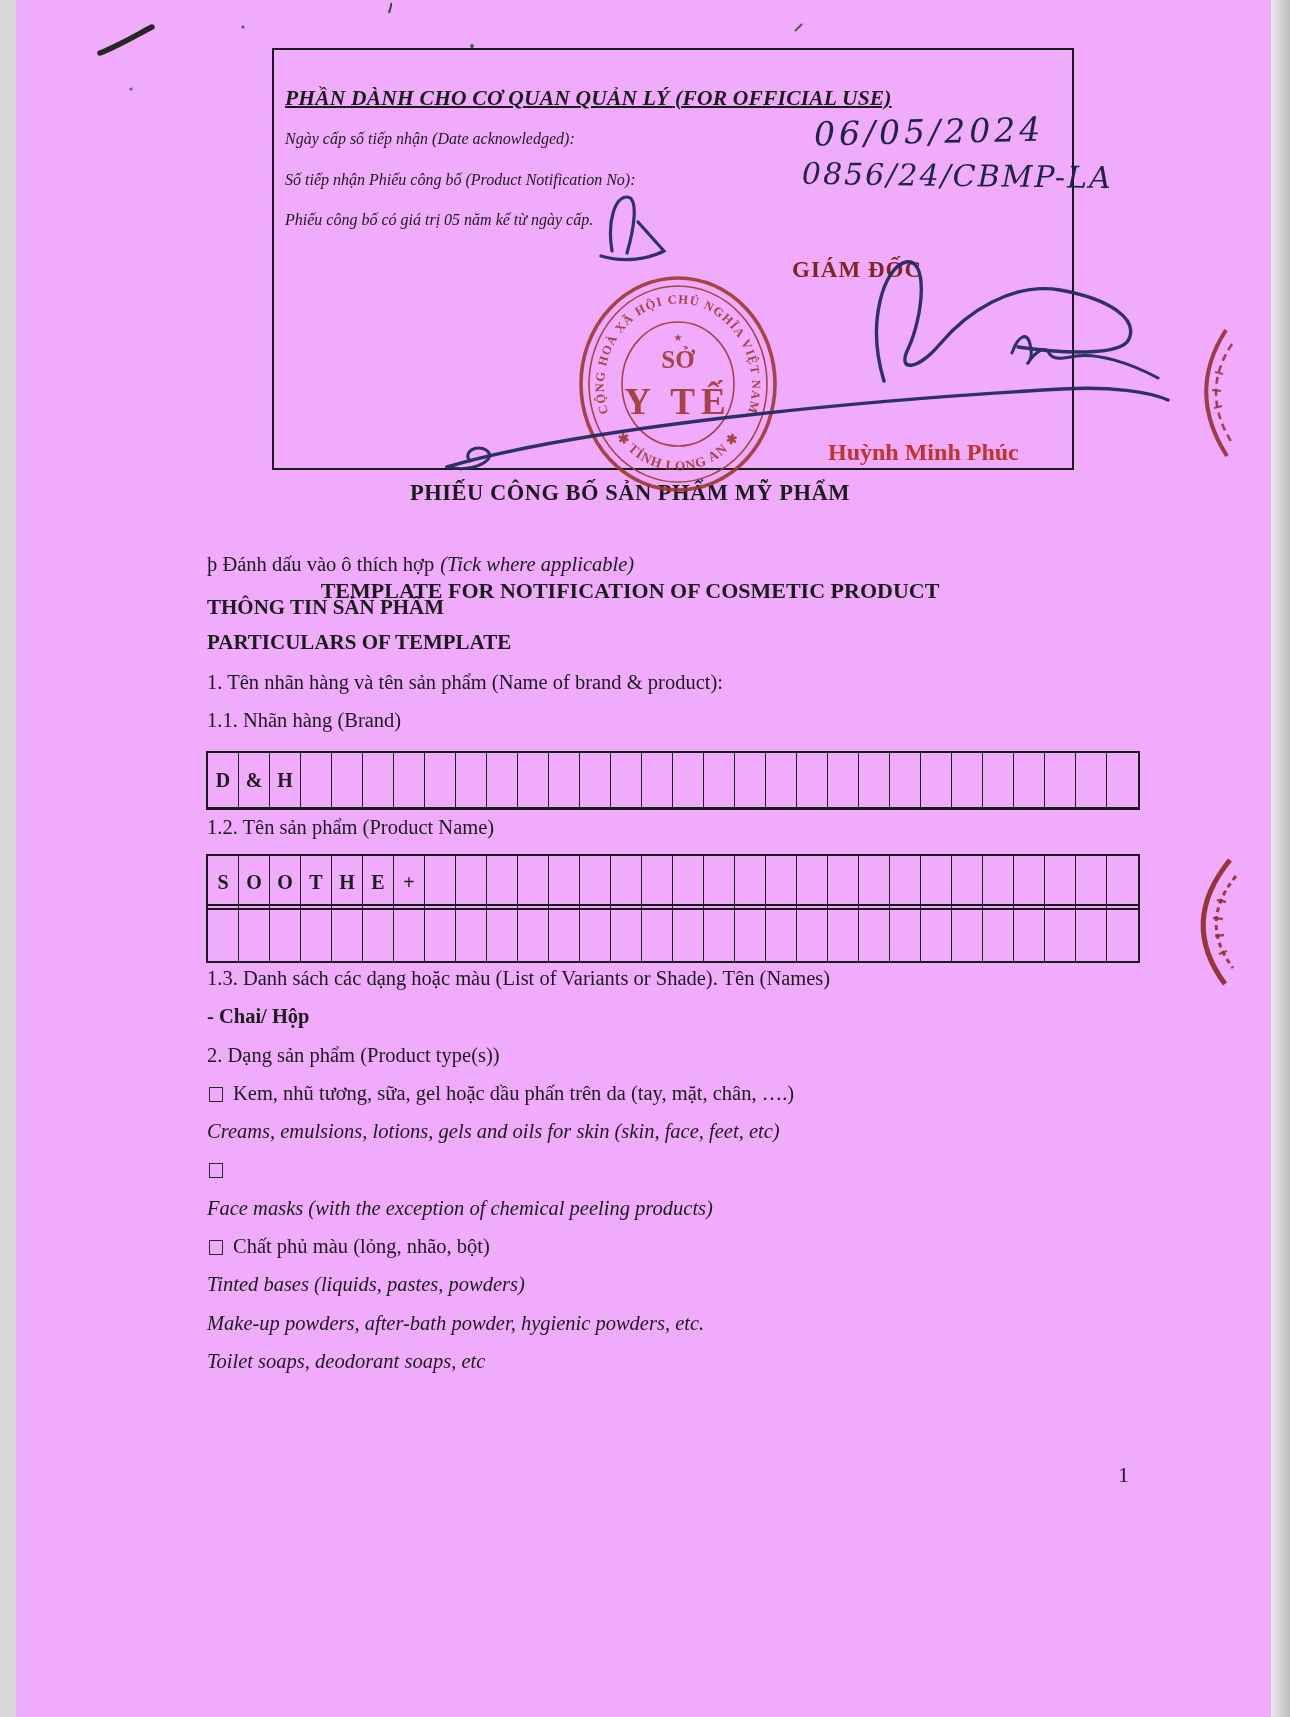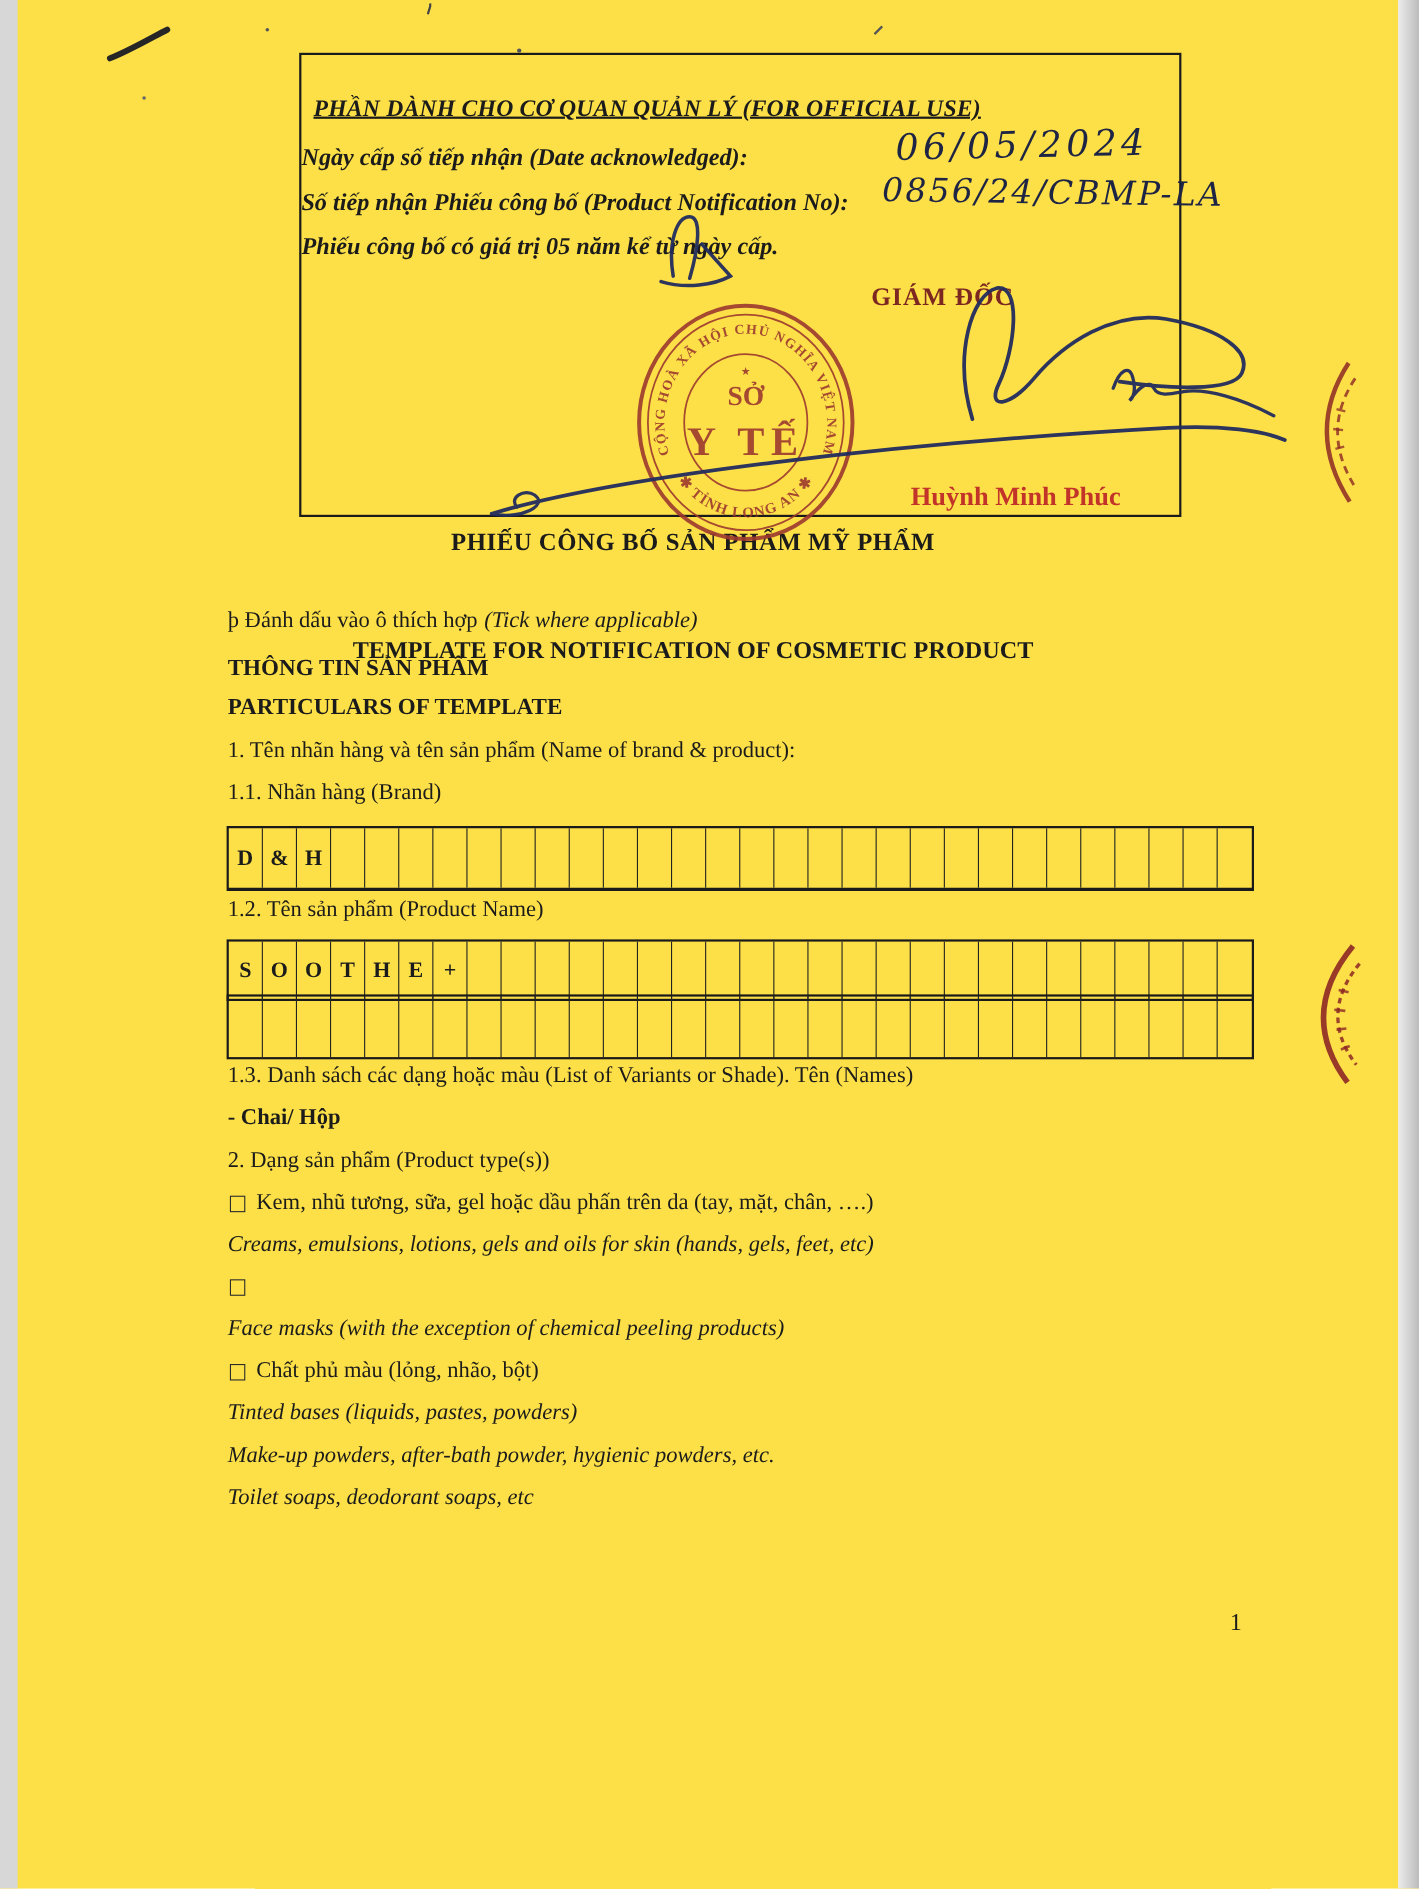--- a/index.html
+++ b/index.html
@@ -1,25 +1,25 @@
 <!DOCTYPE html>
 <html><head>
 <meta charset="utf-8">
 <style>
   html,body{margin:0;padding:0;background:#ffffff;}
-  .page{position:relative;width:1290px;height:1717px;background:#fde047;overflow:hidden;
+  .page{position:relative;width:1290px;height:1717px;background:#f0abfc;overflow:hidden;
         font-family:"Liberation Serif","DejaVu Serif",serif;color:#1b1b1b;}
   .edge-left{position:absolute;left:0;top:0;width:16px;height:100%;background:#d7d7d7;}
   .edge-right{position:absolute;right:0;top:0;width:19px;height:100%;
         background:linear-gradient(to right,#ececec,#bcbcbc);}
   
   .official-box{position:absolute;left:272px;top:48px;width:798px;height:418px;border:2.5px solid #1a1a1a;}
   .ou-title{position:absolute;left:11px;top:36px;font-weight:bold;font-style:italic;font-size:21.5px;
         text-decoration:underline;text-decoration-thickness:2px;letter-spacing:.2px;}
-  .ou-label{position:absolute;left:0;font-weight:bold;font-style:italic;font-size:22px;}
+  .ou-label{position:absolute;left:11px;font-weight:normal;font-style:italic;font-size:16px;}
   .lbl-date{top:80px;}
   .lbl-no{top:121px;}
   .lbl-valid{top:161px;}
   .hw{position:absolute;font-family:"DejaVu Serif",serif;font-style:italic;color:#1e2444;white-space:nowrap;}
   .hw-date{left:540px;top:62px;font-size:33px;letter-spacing:4px;transform:rotate(-1.2deg);}
   .hw-no{left:528px;top:108px;font-size:30px;letter-spacing:2px;transform:rotate(0.8deg);}
   .director{position:absolute;left:518px;top:207px;color:#7d2721;font-weight:bold;font-size:23px;letter-spacing:1px;}
   .director-name{position:absolute;left:554px;top:389px;color:#c23329;font-weight:bold;font-size:24px;}
   
   .doc-title{position:absolute;left:200px;width:860px;text-align:center;font-weight:bold;}
@@ -188,21 +188,21 @@
       </div>
     <div class="line">
         <span>2. Dạng sản phẩm (Product type(s))</span>
       </div>
 
     <div class="line">
         <span class="cb"></span>
         <span>Kem, nhũ tương, sữa, gel hoặc dầu phấn trên da (tay, mặt, chân, ….)</span>
       </div>
     <div class="line en">
-        <span>Creams, emulsions, lotions, gels and oils for skin (hands, gels, feet, etc)</span>
+        <span>Creams, emulsions, lotions, gels and oils for skin (skin, face, feet, etc)</span>
       </div>
 
     <div class="line">
         <span class="cb"></span>
       </div>
     <div class="line en">
         <span>Face masks (with the exception of chemical peeling products)</span>
       </div>
 
     <div class="line">

